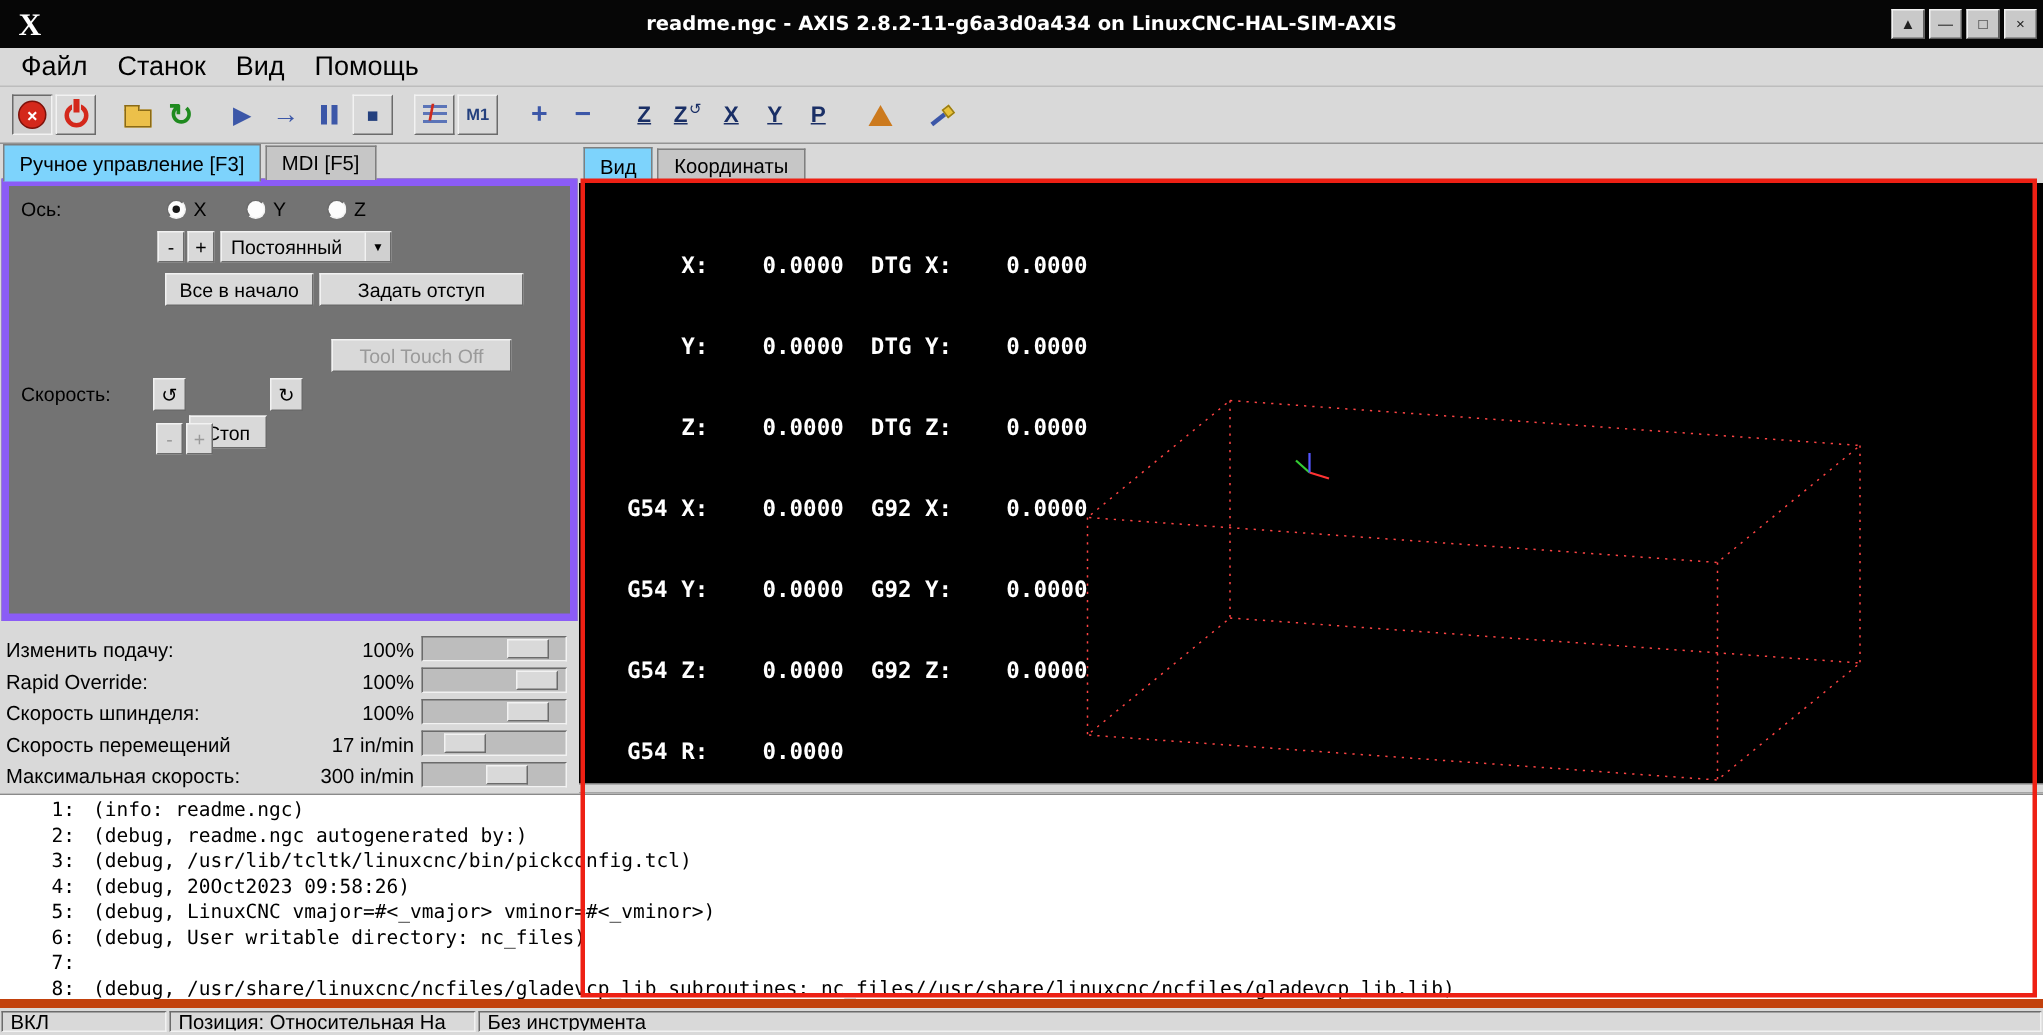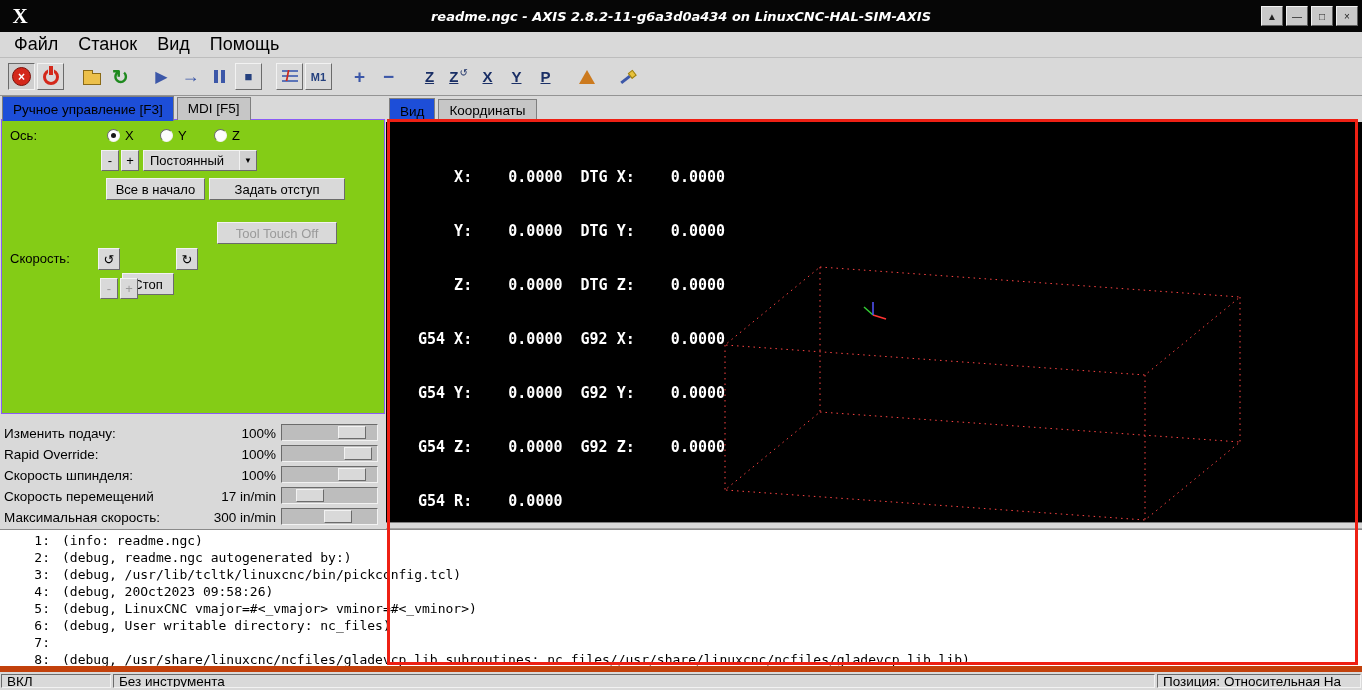--- a/index.html
+++ b/index.html
@@ -7,21 +7,21 @@
               font-family:"Liberation Sans", sans-serif; font-size:13px; color:#000; }
   .abs { position:absolute; }
 
   
   #titlebar { position:absolute; left:0; top:0; width:1362px; height:32px; background:#060606; }
   #app-icon { position:absolute; left:8px; top:4px; width:24px; height:24px; color:#fff;
               font-family:"Liberation Serif", serif; font-weight:bold; font-size:21px;
               display:flex; align-items:center; justify-content:center; }
   #win-title { position:absolute; left:0; right:0; top:0; height:32px; display:flex;
                align-items:center; justify-content:center; color:#fff; font-weight:bold;
-               font-size:13px; font-family:"DejaVu Sans", sans-serif;font-style:italic; }
+               font-size:13px; font-family:"DejaVu Sans", sans-serif; }
   #win-controls { position:absolute; right:4px; top:6px; display:flex; gap:3px; }
   .win-btn { width:22px; height:20px; background:#c9c9c9; border:1px solid;
              border-color:#f2f2f2 #5f5f5f #5f5f5f #f2f2f2; font-size:10px; color:#222;
              display:flex; align-items:center; justify-content:center; }
 
   
   #menubar { position:absolute; left:0; top:32px; width:1362px; height:26px; background:#d9d9d9;
              display:flex; align-items:center; padding-left:4px; border-bottom:1px solid #bdbdbd; }
   .menu-item { padding:3px 10px; font-size:18px; }
 
@@ -58,23 +58,23 @@
               border-bottom:14px solid #cc7a1e; }
   .ico-brush { position:relative; width:20px; height:20px; transform:rotate(-38deg); }
   .ico-brush i.h { position:absolute; left:1px; top:9px; width:11px; height:3px; background:#3c57a8; }
   .ico-brush i.b { position:absolute; left:12px; top:7px; width:6px; height:7px; background:#e8c23a; border:1px solid #9a7d16; }
 
   
   #left-panel { position:absolute; left:0; top:96px; width:386px; height:433px; background:#d9d9d9; }
   .tabrow { position:absolute; left:2px; top:0; height:24px; display:flex; align-items:flex-end; z-index:2; }
   .tab { border:1px solid #7f7f7f; border-bottom:none; padding:3px 10px 4px 10px; font-size:13.5px;
          background:#c6c6c6; margin-right:3px; }
-  .tab.active { background:#1d4ed8; padding-top:5px; position:relative; top:1px; }
+  .tab.active { background:#7dd3fc; padding-top:5px; position:relative; top:1px; }
   #jog-frame { position:absolute; left:1px; top:23px; width:384px; height:295px;
-               border:1px solid #8b5cf6; background:#84cc16; }
+               border:5px solid #8b5cf6; background:#737373; }
   .btn { background:#d9d9d9; border:1px solid; border-color:#f2f2f2 #6b6b6b #6b6b6b #f2f2f2;
          display:flex; align-items:center; justify-content:center; font-size:13px; }
   .btn.disabled { color:#9a9a9a; }
   .radio { width:13px; height:13px; border-radius:50%; background:#fdfdfd; border:1px solid;
            border-color:#6b6b6b #f2f2f2 #f2f2f2 #6b6b6b; display:inline-block; position:relative; }
   .radio.checked::after { content:""; position:absolute; inset:3px; background:#171717; border-radius:50%; }
   .combo { position:absolute; display:flex; align-items:center; background:#d9d9d9; border:1px solid;
            border-color:#f2f2f2 #6b6b6b #6b6b6b #f2f2f2; padding-left:6px; }
   .combo-arrow { margin-left:auto; width:17px; height:100%; border-left:1px solid #f2f2f2;
                  background:#d0d0d0; display:flex; align-items:center; justify-content:center; font-size:8px; }
@@ -335,17 +335,17 @@
   <div class="gline"><span class="gnum">3:</span><span>(debug, /usr/lib/tcltk/linuxcnc/bin/pickconfig.tcl)</span></div>
   <div class="gline"><span class="gnum">4:</span><span>(debug, 20Oct2023 09:58:26)</span></div>
   <div class="gline"><span class="gnum">5:</span><span>(debug, LinuxCNC vmajor=#&lt;_vmajor&gt; vminor=#&lt;_vminor&gt;)</span></div>
   <div class="gline"><span class="gnum">6:</span><span>(debug, User writable directory: nc_files)</span></div>
   <div class="gline"><span class="gnum">7:</span></div>
   <div class="gline"><span class="gnum">8:</span><span>(debug, /usr/share/linuxcnc/ncfiles/gladevcp_lib subroutines: nc_files//usr/share/linuxcnc/ncfiles/gladevcp_lib.lib)</span></div>
 </div>
 
 <div id="statusbar">
   <span class="scell" style="width:110px;">ВКЛ</span>
+  <span class="scell" style="width:204px; flex:none;">Позиция: Относительная На</span>
   <span class="scell" style="flex:1;">Без инструмента</span>
-  <span class="scell" style="width:204px; flex:none;">Позиция: Относительная На</span>
 </div>
 
 <div id="annotation"></div>
 
 </body></html>

